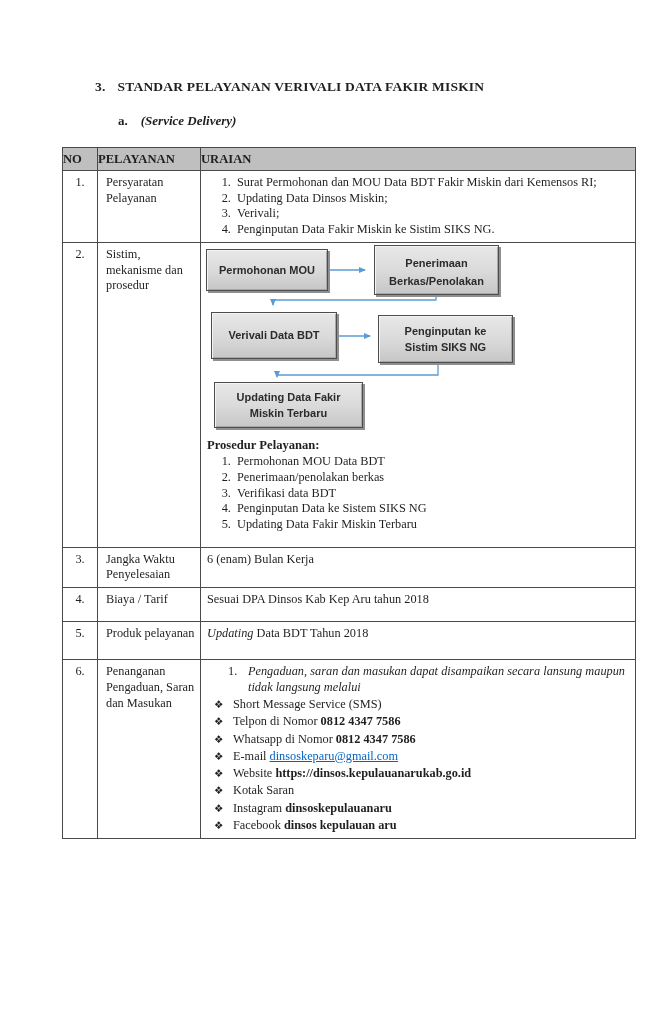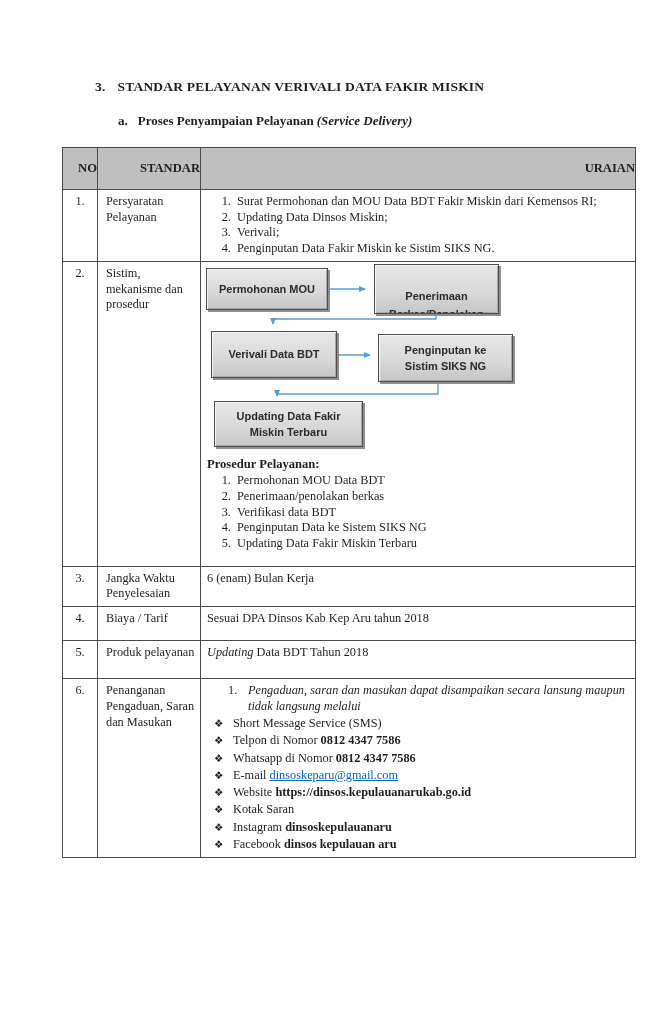--- a/index.html
+++ b/index.html
@@ -38,22 +38,22 @@
   }
   table.svc col.c-no{width:35px;}
   table.svc col.c-komp{width:103px;}
   table.svc col.c-ur{width:435px;}
   table.svc th,table.svc td{
     border:1px solid var(--c-table_border,#4a4a4a);
     vertical-align:top;
   }
   table.svc th{
     background:var(--c-header_bg,#bfbfbf);
-    height:42px;font-size:12.6px;font-weight:bold;
-    text-align:right;vertical-align:middle;
+    height:23px;font-size:12.6px;font-weight:bold;
+    text-align:left;vertical-align:middle;
   }
   td.no-cell{text-align:center;padding-top:4px;}
   td.komp-cell{padding:4px 4px 4px 8px;}
   td.ur-cell{padding:4px 3px 4px 6px;}
   tr.row-1 td{height:64px;}
   tr.row-3 td{height:35px;}
   tr.row-4 td{height:34px;}
   tr.row-5 td{height:38px;}
   tr.row-6 td{height:152px;}
   ol.num-list{
@@ -71,21 +71,21 @@
   .fc-box{
     position:absolute;
     background:linear-gradient(180deg,#e8e8e8 0%,var(--c-box_fill,#d9d9d9) 55%,#c6c6c6 100%);
     border:1px solid #4d4d4d;
     box-shadow:2px 2px 0 0 #8f8f8f, inset 1px 1px 0 #f4f4f4, inset -1px -1px 0 #a8a8a8;
     display:flex;flex-direction:column;align-items:center;justify-content:center;
     font-family:"Liberation Sans",sans-serif;font-weight:bold;font-size:11px;
     color:#2b2b2b;text-align:center;overflow:hidden;line-height:16px;
   }
   .fc-box span{display:block;}
-  .fc-clip{justify-content:flex-start;padding-top:22px;line-height:18px;}
+  .fc-clip{justify-content:flex-start;padding-top:8px;line-height:18px;}
   .prosedur-heading{font-weight:bold;margin:3px 0 1px 6px;font-size:12.6px;}
   .fc-cell ol.num-list{margin-left:6px;margin-bottom:14px;}
 
   
   td.r6-cell{padding:4px 8px 4px 0;}
   .r6-intro{display:flex;margin-left:27px;}
   .r6-num{flex:0 0 20px;}
   .r6-text{flex:1;text-align:justify;padding-right:2px;font-style:italic;}
   .bullets{margin-top:1px;}
   .bullet{display:flex;margin-left:13px;margin-top:1.5px;}
@@ -103,35 +103,34 @@
 <div class="page">
 
   <div class="heading">
     <span>3.</span>
     <span>STANDAR PELAYANAN VERIVALI DATA FAKIR MISKIN</span>
   </div>
 
   <div class="subheading">
     <span>a.</span>
     <span class="sub-line">
-        <span>Proses Penyampaian Pelayanan</span>
         <span class="sub-italic">(Service Delivery)</span>
       </span>
   </div>
 
   <table class="svc">
     <colgroup>
         <col class="c-no">
         <col class="c-komp">
         <col class="c-ur">
       </colgroup>
     <thead>
       <tr>
         <th>NO</th>
-        <th>STANDAR</th>
+        <th>PELAYANAN</th>
         <th>URAIAN</th>
       </tr>
     </thead>
     <tbody>
 
       <tr class="row-1">
         <td class="no-cell">1.</td>
         <td class="komp-cell">Persyaratan Pelayanan</td>
         <td class="ur-cell">
           <ol class="num-list">

